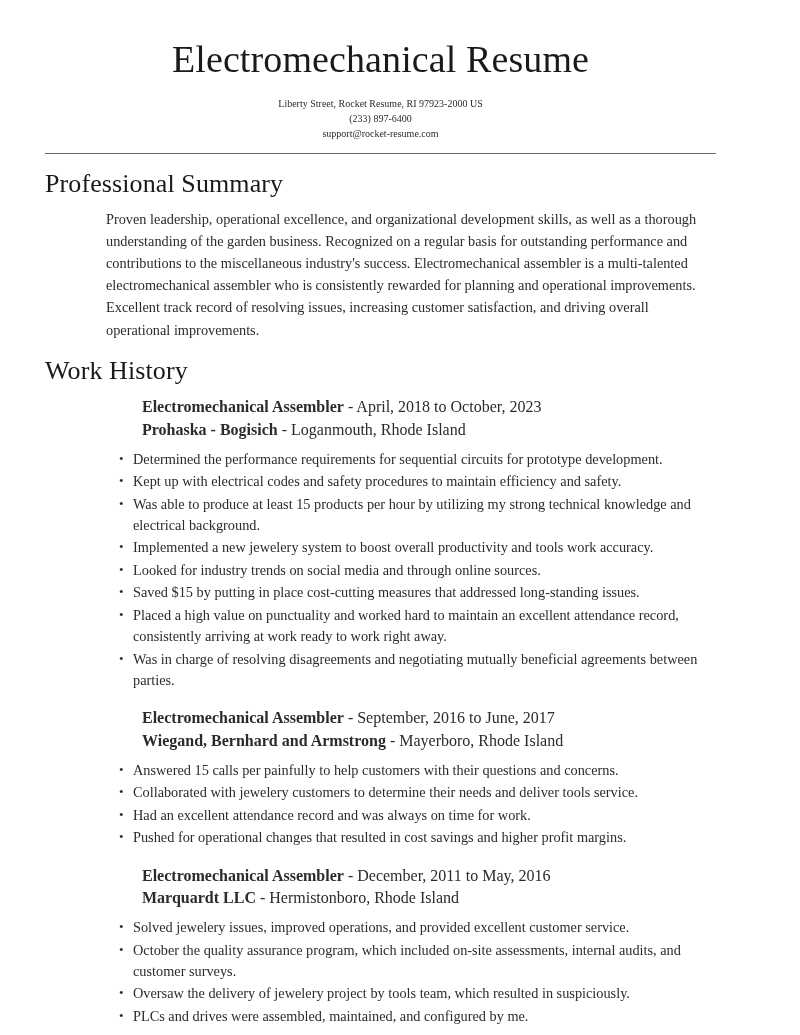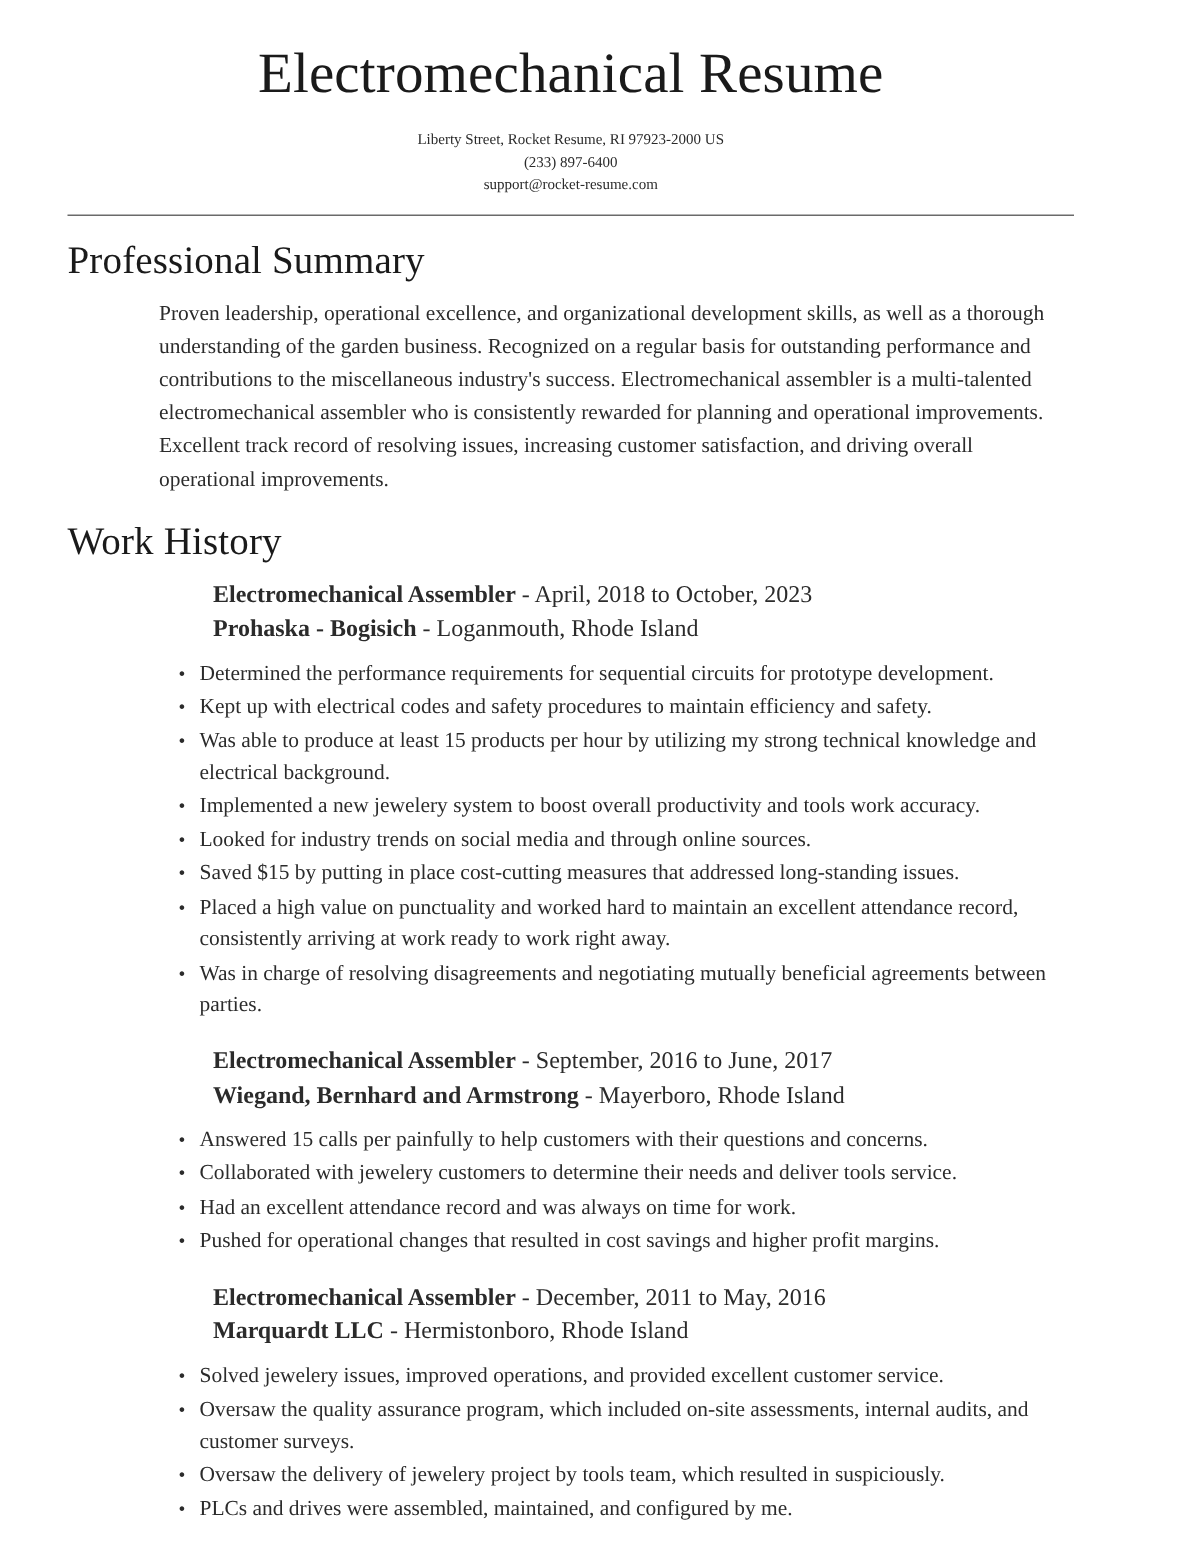--- a/index.html
+++ b/index.html
@@ -13,21 +13,21 @@
     height: 1035px;
     overflow: hidden;
     font-family: "Liberation Serif", "DejaVu Serif", serif;
     color: #231f20;
     -webkit-font-smoothing: antialiased;
   }
 
   .page {
     width: 760px;
     min-height: 1035px;
-    padding: 20px 44px 0 45px;
+    padding: 30px 44px 0 45px;
     position: relative;
   }
 
   
   .resume-title {
     font-size: 38px;
     font-weight: 400;
     text-align: center;
     letter-spacing: 0.1px;
     line-height: 1.15;
@@ -155,21 +155,21 @@
             <li>Collaborated with jewelery customers to determine their needs and deliver tools service.</li>
             <li>Had an excellent attendance record and was always on time for work.</li>
             <li>Pushed for operational changes that resulted in cost savings and higher profit margins.</li>
           </ul>
         </div>
         <div class="job">
           <div class="job-line"><span class="strong">Electromechanical Assembler</span><span> - </span><span>December, 2011 to May, 2016</span></div>
           <div class="job-line"><span class="strong">Marquardt LLC</span><span> - </span><span>Hermistonboro, Rhode Island</span></div>
           <ul class="job-bullets">
             <li>Solved jewelery issues, improved operations, and provided excellent customer service.</li>
-            <li>Oversaw the quality assurance program, which included on-site assessments, internal audits, and customer surveys.</li>
+            <li>October the quality assurance program, which included on-site assessments, internal audits, and customer surveys.</li>
             <li>Oversaw the delivery of jewelery project by tools team, which resulted in suspiciously.</li>
             <li>PLCs and drives were assembled, maintained, and configured by me.</li>
           </ul>
         </div>
       </div>
   </div>
 
 </div>
 
 </body></html>

